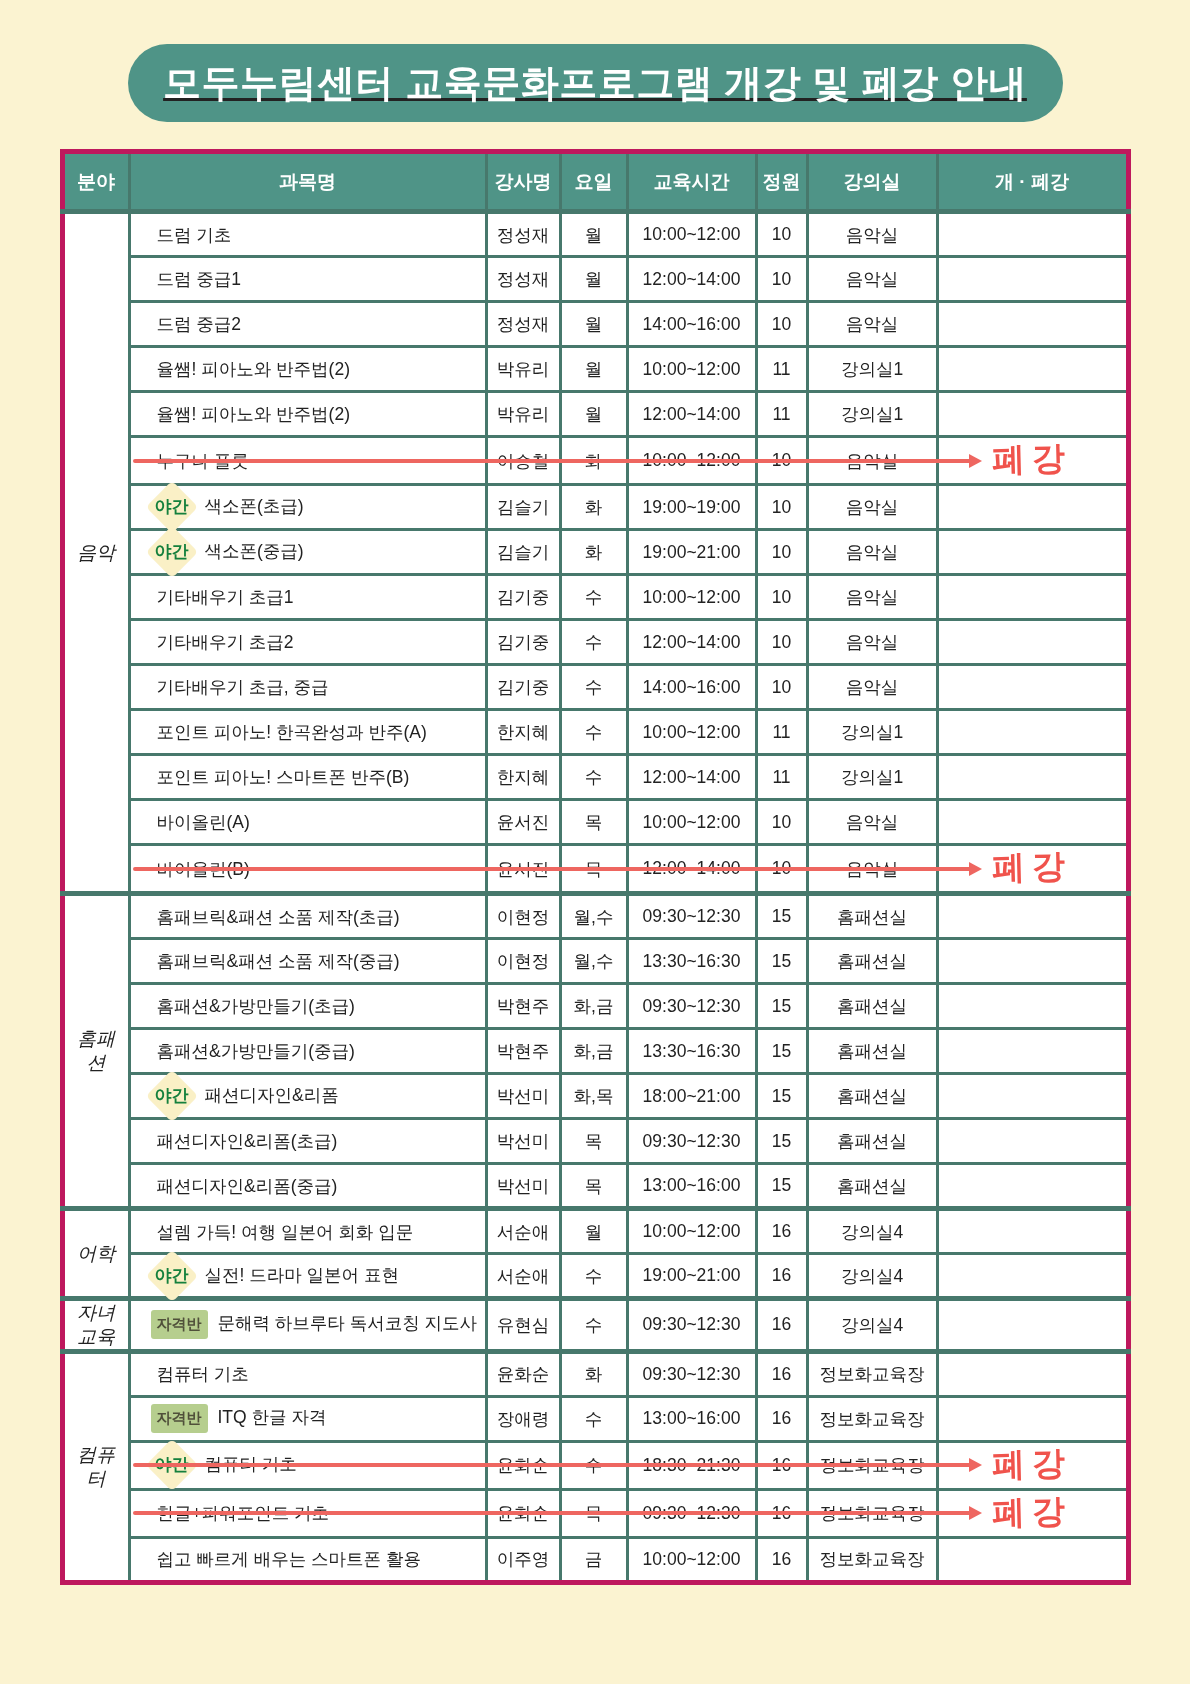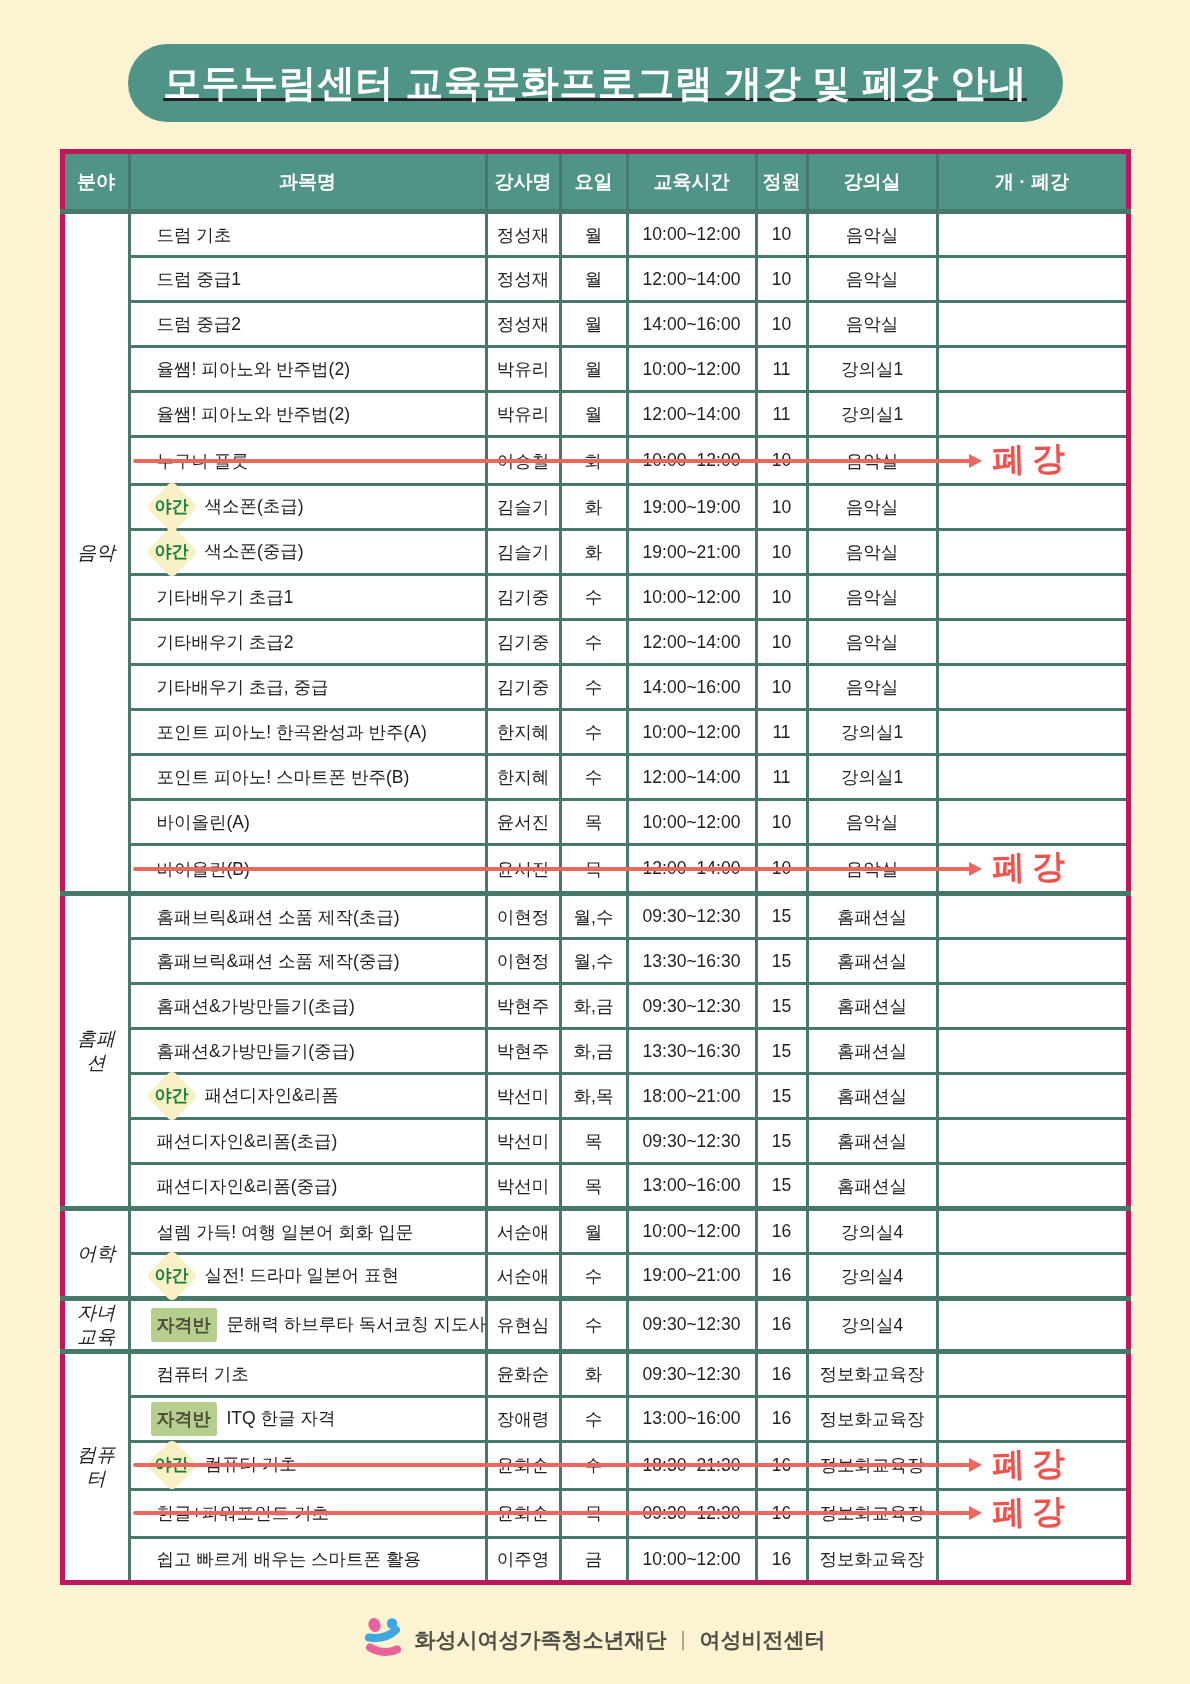--- a/index.html
+++ b/index.html
@@ -76,21 +76,21 @@
     background:#FAF0C6; border-radius:5px;
     transform:translate(-50%,-50%) rotate(45deg);
   }
   .badge-night-text {
     position:relative; z-index:1;
     color:#15803d; font-weight:bold; font-size:17px; line-height:30px;
   }
   .badge-cert {
     display:inline-block;
     background:#B6CE8E; color:#50503A;
-    font-size:18px; font-weight:bold;
+    font-size:15px; font-weight:bold;
     padding:5px 6px; border-radius:3px;
     margin:0 10px 0 -6px; vertical-align:middle;
   }
 
   
   .strike-line {
     position:absolute; left:2px; top:50%;
     margin-top:-2px; width:838px; height:4px;
     background:#EE6660; border-radius:2px;
     z-index:3; pointer-events:none;
@@ -425,25 +425,14 @@
           <td>이주영</td>
           <td>금</td>
           <td>10:00~12:00</td>
           <td>16</td>
           <td>정보화교육장</td>
           <td class="status"></td>
         </tr>
       </tbody>
   </table>
 
-  <div class="footer">
-    <svg width="38" height="46" viewBox="0 0 38 46" aria-hidden="true">
-      <ellipse cx="10.5" cy="8" rx="6" ry="7" fill="#E8639C" transform="rotate(-18 10.5 8)"></ellipse>
-      <circle cx="28" cy="6.5" r="5.2" fill="#3EA7E0"></circle>
-      <path d="M32 13 Q21 23 5 20.5" stroke="#3EA7E0" stroke-width="8" fill="none" stroke-linecap="round"></path>
-      <path d="M6 30.5 Q20 38.5 33 32.5" stroke="#E8639C" stroke-width="8" fill="none" stroke-linecap="round"></path>
-    </svg>
-    <span class="footer-text">화성시여성가족청소년재단</span>
-    <span class="footer-divider">|</span>
-    <span class="footer-text">여성비전센터</span>
-  </div>
 
 </div>
 
 </body></html>

